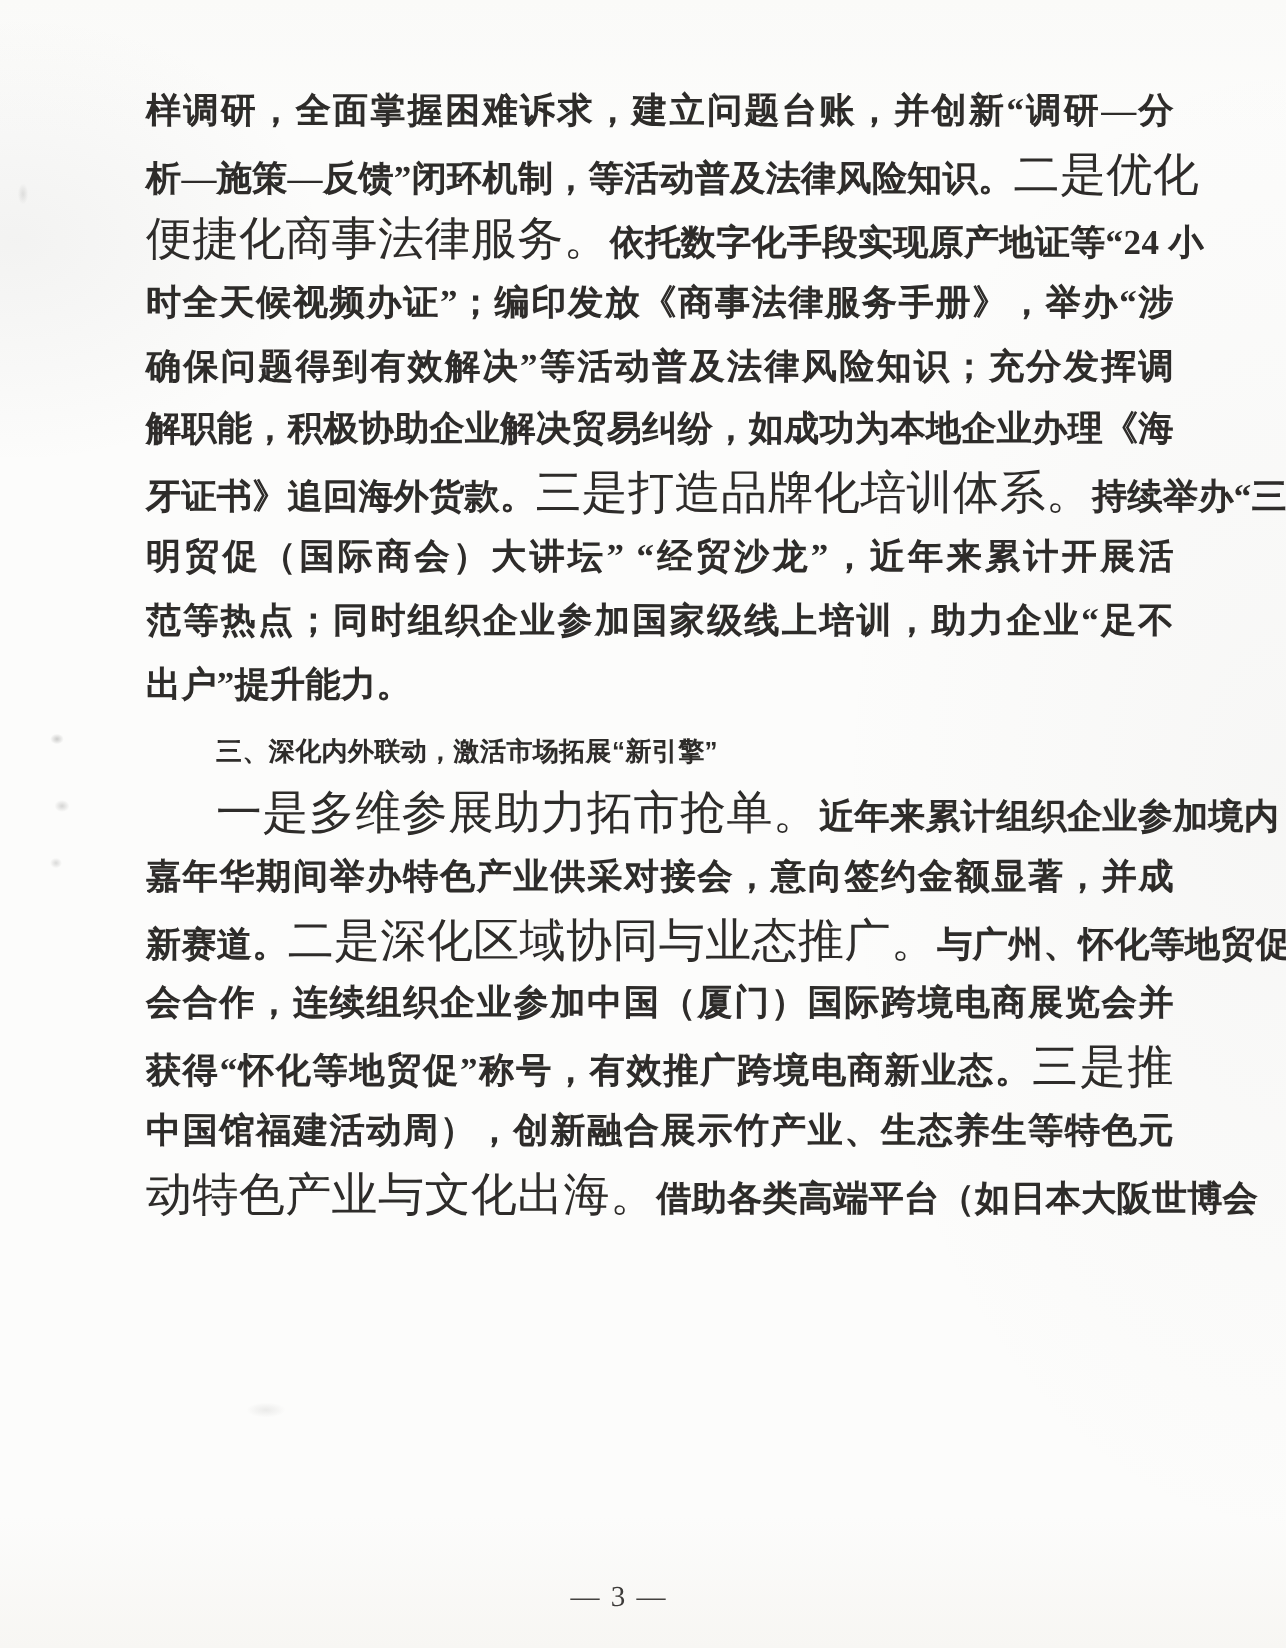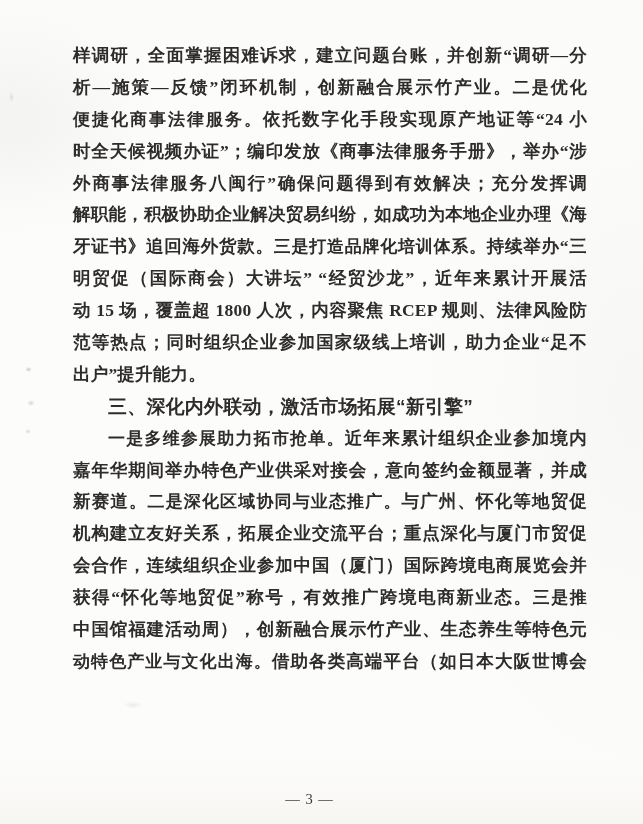--- a/index.html
+++ b/index.html
@@ -48,28 +48,28 @@
   }
   .line.heading{
     text-align:left;
     text-align-last:left;
   }
   .line.indent{
     text-indent:2em;
   }
   .seg{font-weight:700;}
   .seg.bold{
-    font-weight:700;
+    font-weight:400;
     font-family:"Liberation Sans","DejaVu Sans",sans-serif;
-    font-size:17px;
+    font-size:23px;
   }
   .heading .seg{
     font-weight:700;
     font-family:"Liberation Sans","DejaVu Sans",sans-serif;
-    font-size:19px;
+    font-size:13px;
   }
   .footer{
     position:absolute;left:0;right:0;bottom:16px;
     text-align:center;
     transform:translateX(-12px);
     color:#3d3b39;
     font-size:14.5px;
     letter-spacing:1px;
     font-family:"Liberation Serif","DejaVu Serif",serif;
   }
@@ -80,35 +80,33 @@
 <div class="page">
   <div class="noise n1"></div>
   <div class="noise n2"></div>
   <div class="noise n3"></div>
   <div class="noise n4"></div>
   <div class="noise n5"></div>
 
   <div class="content">
     <div>
         <div class="line body"><span class="seg">样调研，全面掌握困难诉求，建立问题台账，并创新“调研—分</span></div>
-        <div class="line body"><span class="seg">析—施策—反馈”闭环机制，创新融合展示竹产业。</span><span class="seg bold">二是优化</span></div>
+        <div class="line body"><span class="seg">析—施策—反馈”闭环机制，等活动普及法律风险知识。</span><span class="seg bold">二是优化</span></div>
         <div class="line body"><span class="seg bold">便捷化商事法律服务。</span><span class="seg">依托数字化手段实现原产地证等“24 小</span></div>
         <div class="line body"><span class="seg">时全天候视频办证”；编印发放《商事法律服务手册》，举办“涉</span></div>
-        <div class="line body"><span class="seg">外商事法律服务八闽行”确保问题得到有效解决；充分发挥调</span></div>
+        <div class="line body"><span class="seg">确保问题得到有效解决”等活动普及法律风险知识；充分发挥调</span></div>
         <div class="line body"><span class="seg">解职能，积极协助企业解决贸易纠纷，如成功为本地企业办理《海</span></div>
         <div class="line body"><span class="seg">牙证书》追回海外货款。</span><span class="seg bold">三是打造品牌化培训体系。</span><span class="seg">持续举办“三</span></div>
         <div class="line body"><span class="seg">明贸促（国际商会）大讲坛” “经贸沙龙”，近年来累计开展活</span></div>
-        <div class="line body"><span class="seg">动 15 场，覆盖超 1800 人次，内容聚焦 RCEP 规则、法律风险防</span></div>
         <div class="line body"><span class="seg">范等热点；同时组织企业参加国家级线上培训，助力企业“足不</span></div>
         <div class="line end"><span class="seg">出户”提升能力。</span></div>
         <div class="line heading indent"><span class="seg bold">三、深化内外联动，激活市场拓展“新引擎”</span></div>
         <div class="line body indent"><span class="seg bold">一是多维参展助力拓市抢单。</span><span class="seg">近年来累计组织企业参加境内</span></div>
         <div class="line body"><span class="seg">嘉年华期间举办特色产业供采对接会，意向签约金额显著，并成</span></div>
         <div class="line body"><span class="seg">新赛道。</span><span class="seg bold">二是深化区域协同与业态推广。</span><span class="seg">与广州、怀化等地贸促</span></div>
-        <div class="line body"><span class="seg">机构建立友好关系，拓展企业交流平台；重点深化与厦门市贸促</span></div>
         <div class="line body"><span class="seg">会合作，连续组织企业参加中国（厦门）国际跨境电商展览会并</span></div>
         <div class="line body"><span class="seg">获得“怀化等地贸促”称号，有效推广跨境电商新业态。</span><span class="seg bold">三是推</span></div>
         <div class="line body"><span class="seg">中国馆福建活动周），创新融合展示竹产业、生态养生等特色元</span></div>
         <div class="line body"><span class="seg bold">动特色产业与文化出海。</span><span class="seg">借助各类高端平台（如日本大阪世博会</span></div>
       </div>
   </div>
 
   <div class="footer">— 3 —</div>
 </div>
 

